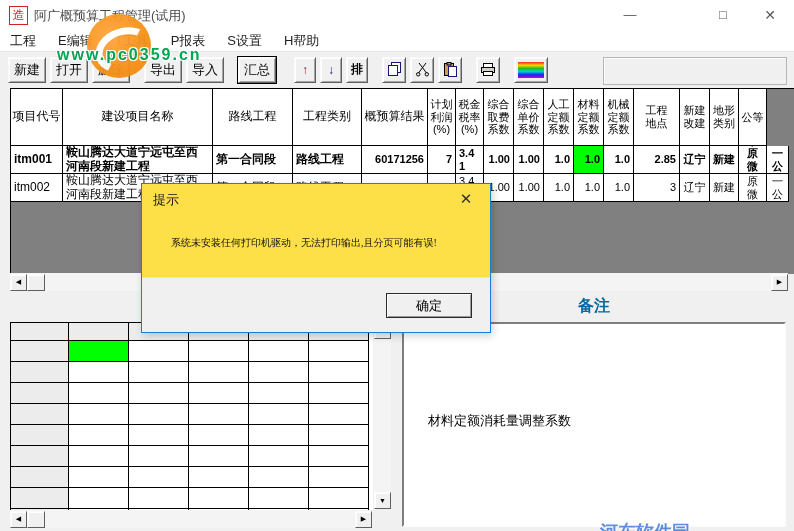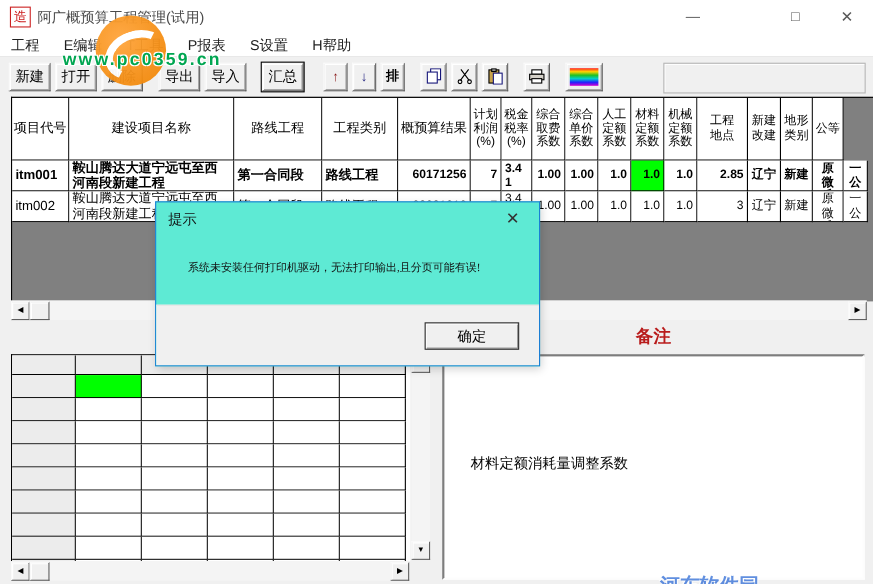--- a/index.html
+++ b/index.html
@@ -61,27 +61,27 @@
 
   
   #bottom-grid{position:absolute;left:10px;top:322px;width:362px;height:187px;background:#fff;
     border-top:1px solid #000;border-left:1px solid #000;overflow:hidden;}
   .gc{box-sizing:border-box;border-right:1px solid #000;border-bottom:1px solid #000;background:#fff;height:21px;}
   .gc.head{background:#ececec;}
   .grow{display:grid;grid-template-columns:58px 60px 60px 60px 60px 60px;}
   .grow.ghead .gc{height:18px;}
 
   
-  .remark-title{position:absolute;left:400px;top:296px;width:388px;text-align:center;font-size:16px;font-weight:bold;color:#b91c1c;}
+  .remark-title{position:absolute;left:400px;top:296px;width:388px;text-align:center;font-size:16px;font-weight:bold;color:#0369a1;}
   .remark-box{position:absolute;left:402px;top:322px;width:384px;height:205px;background:#fff;box-sizing:border-box;
     border:2px solid;border-color:#7d7d7d #fdfdfd #fdfdfd #7d7d7d;}
   .remark-text{position:absolute;left:24px;top:88px;font-size:13px;color:#000;}
 
   
-  .dialog{position:absolute;left:141px;top:183px;width:350px;height:150px;background:#5eead4;
+  .dialog{position:absolute;left:141px;top:183px;width:350px;height:150px;background:#fde047;
     border:1px solid #1a7fd4;box-sizing:border-box;z-index:100;box-shadow:2px 3px 8px rgba(0,0,0,0.18);}
   .dlg-title{position:absolute;left:11px;top:7px;font-size:13px;color:#111;}
   .dlg-close{position:absolute;right:14px;top:6px;font-size:15px;color:#333;width:20px;text-align:center;}
   .dlg-msg{position:absolute;left:29px;top:52px;font-size:10px;color:#111;font-family:Liberation Serif, serif;}
   .dlg-strip{position:absolute;left:0;bottom:0;width:100%;height:55px;background:#f0f0f0;border-top:1px solid #e4e4e4;box-sizing:border-box;}
   .dlg-ok{position:absolute;left:244px;top:109px;width:86px;height:25px;background:#f0f0f0;
     border:1px solid #2b2b2b;box-shadow:inset 1px 1px 0 #fff,inset -1px -1px 0 #9a9a9a;
     font-size:13px;display:flex;align-items:center;justify-content:center;box-sizing:border-box;}
 
   

